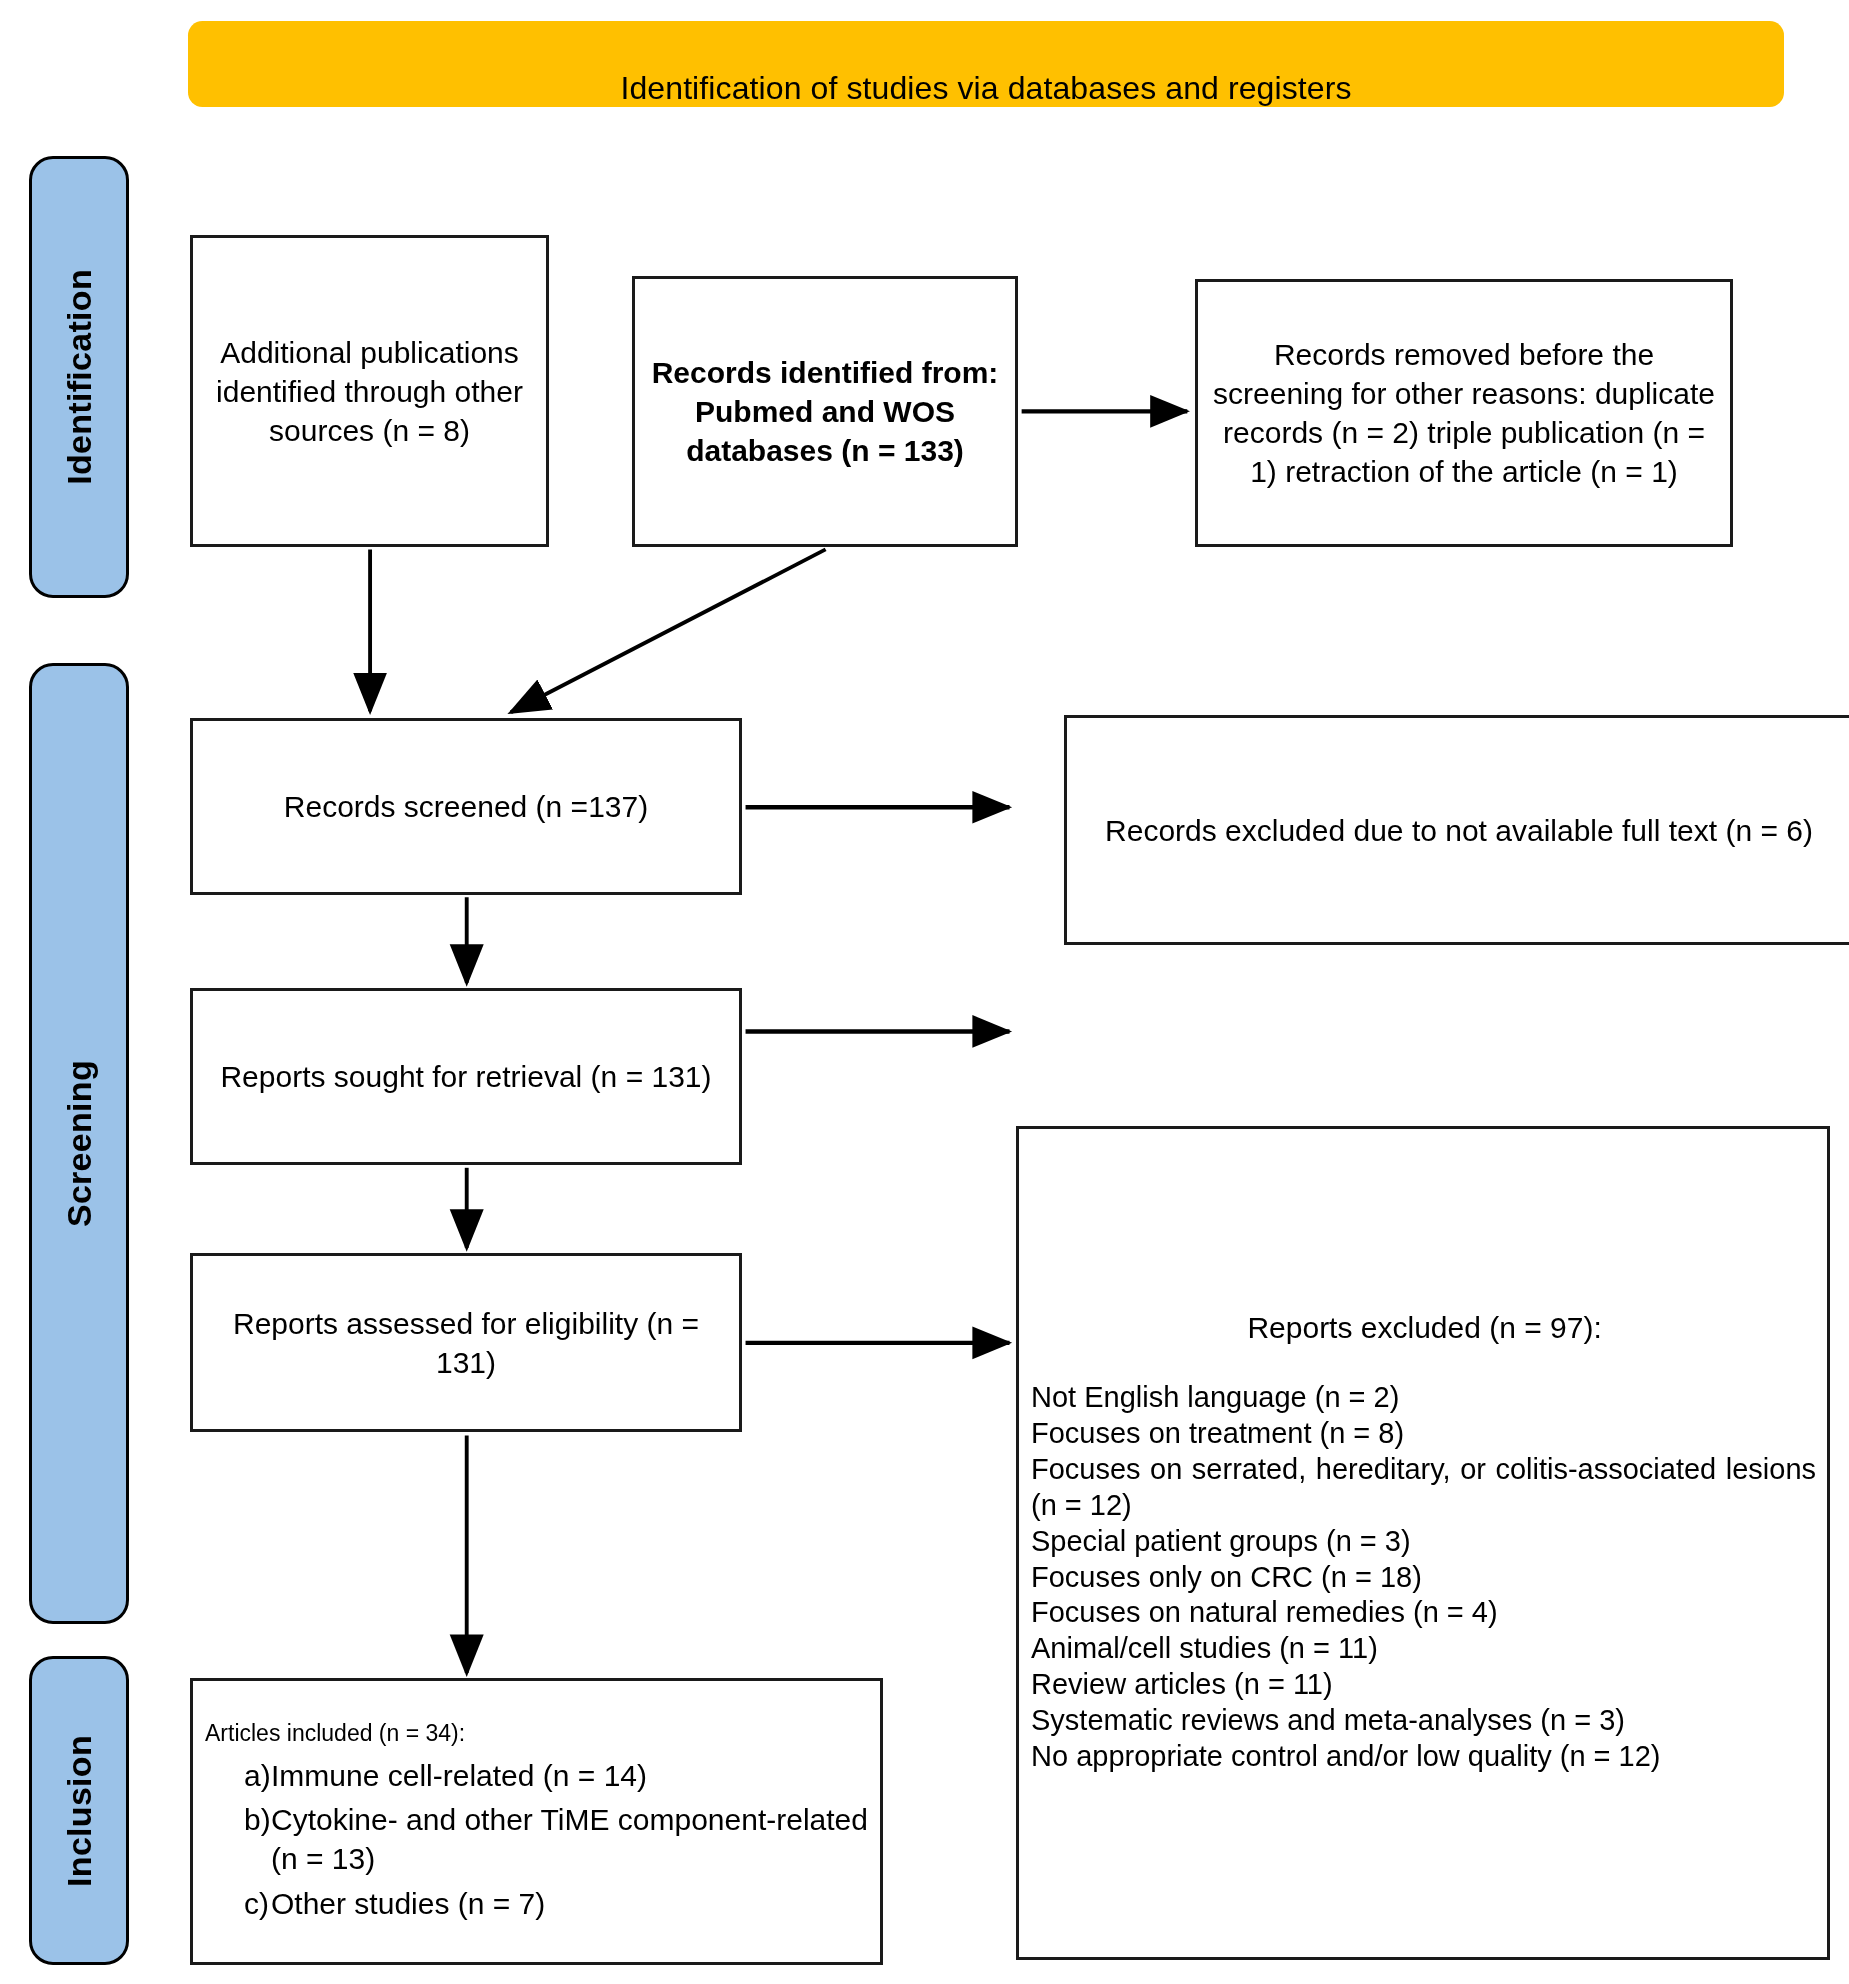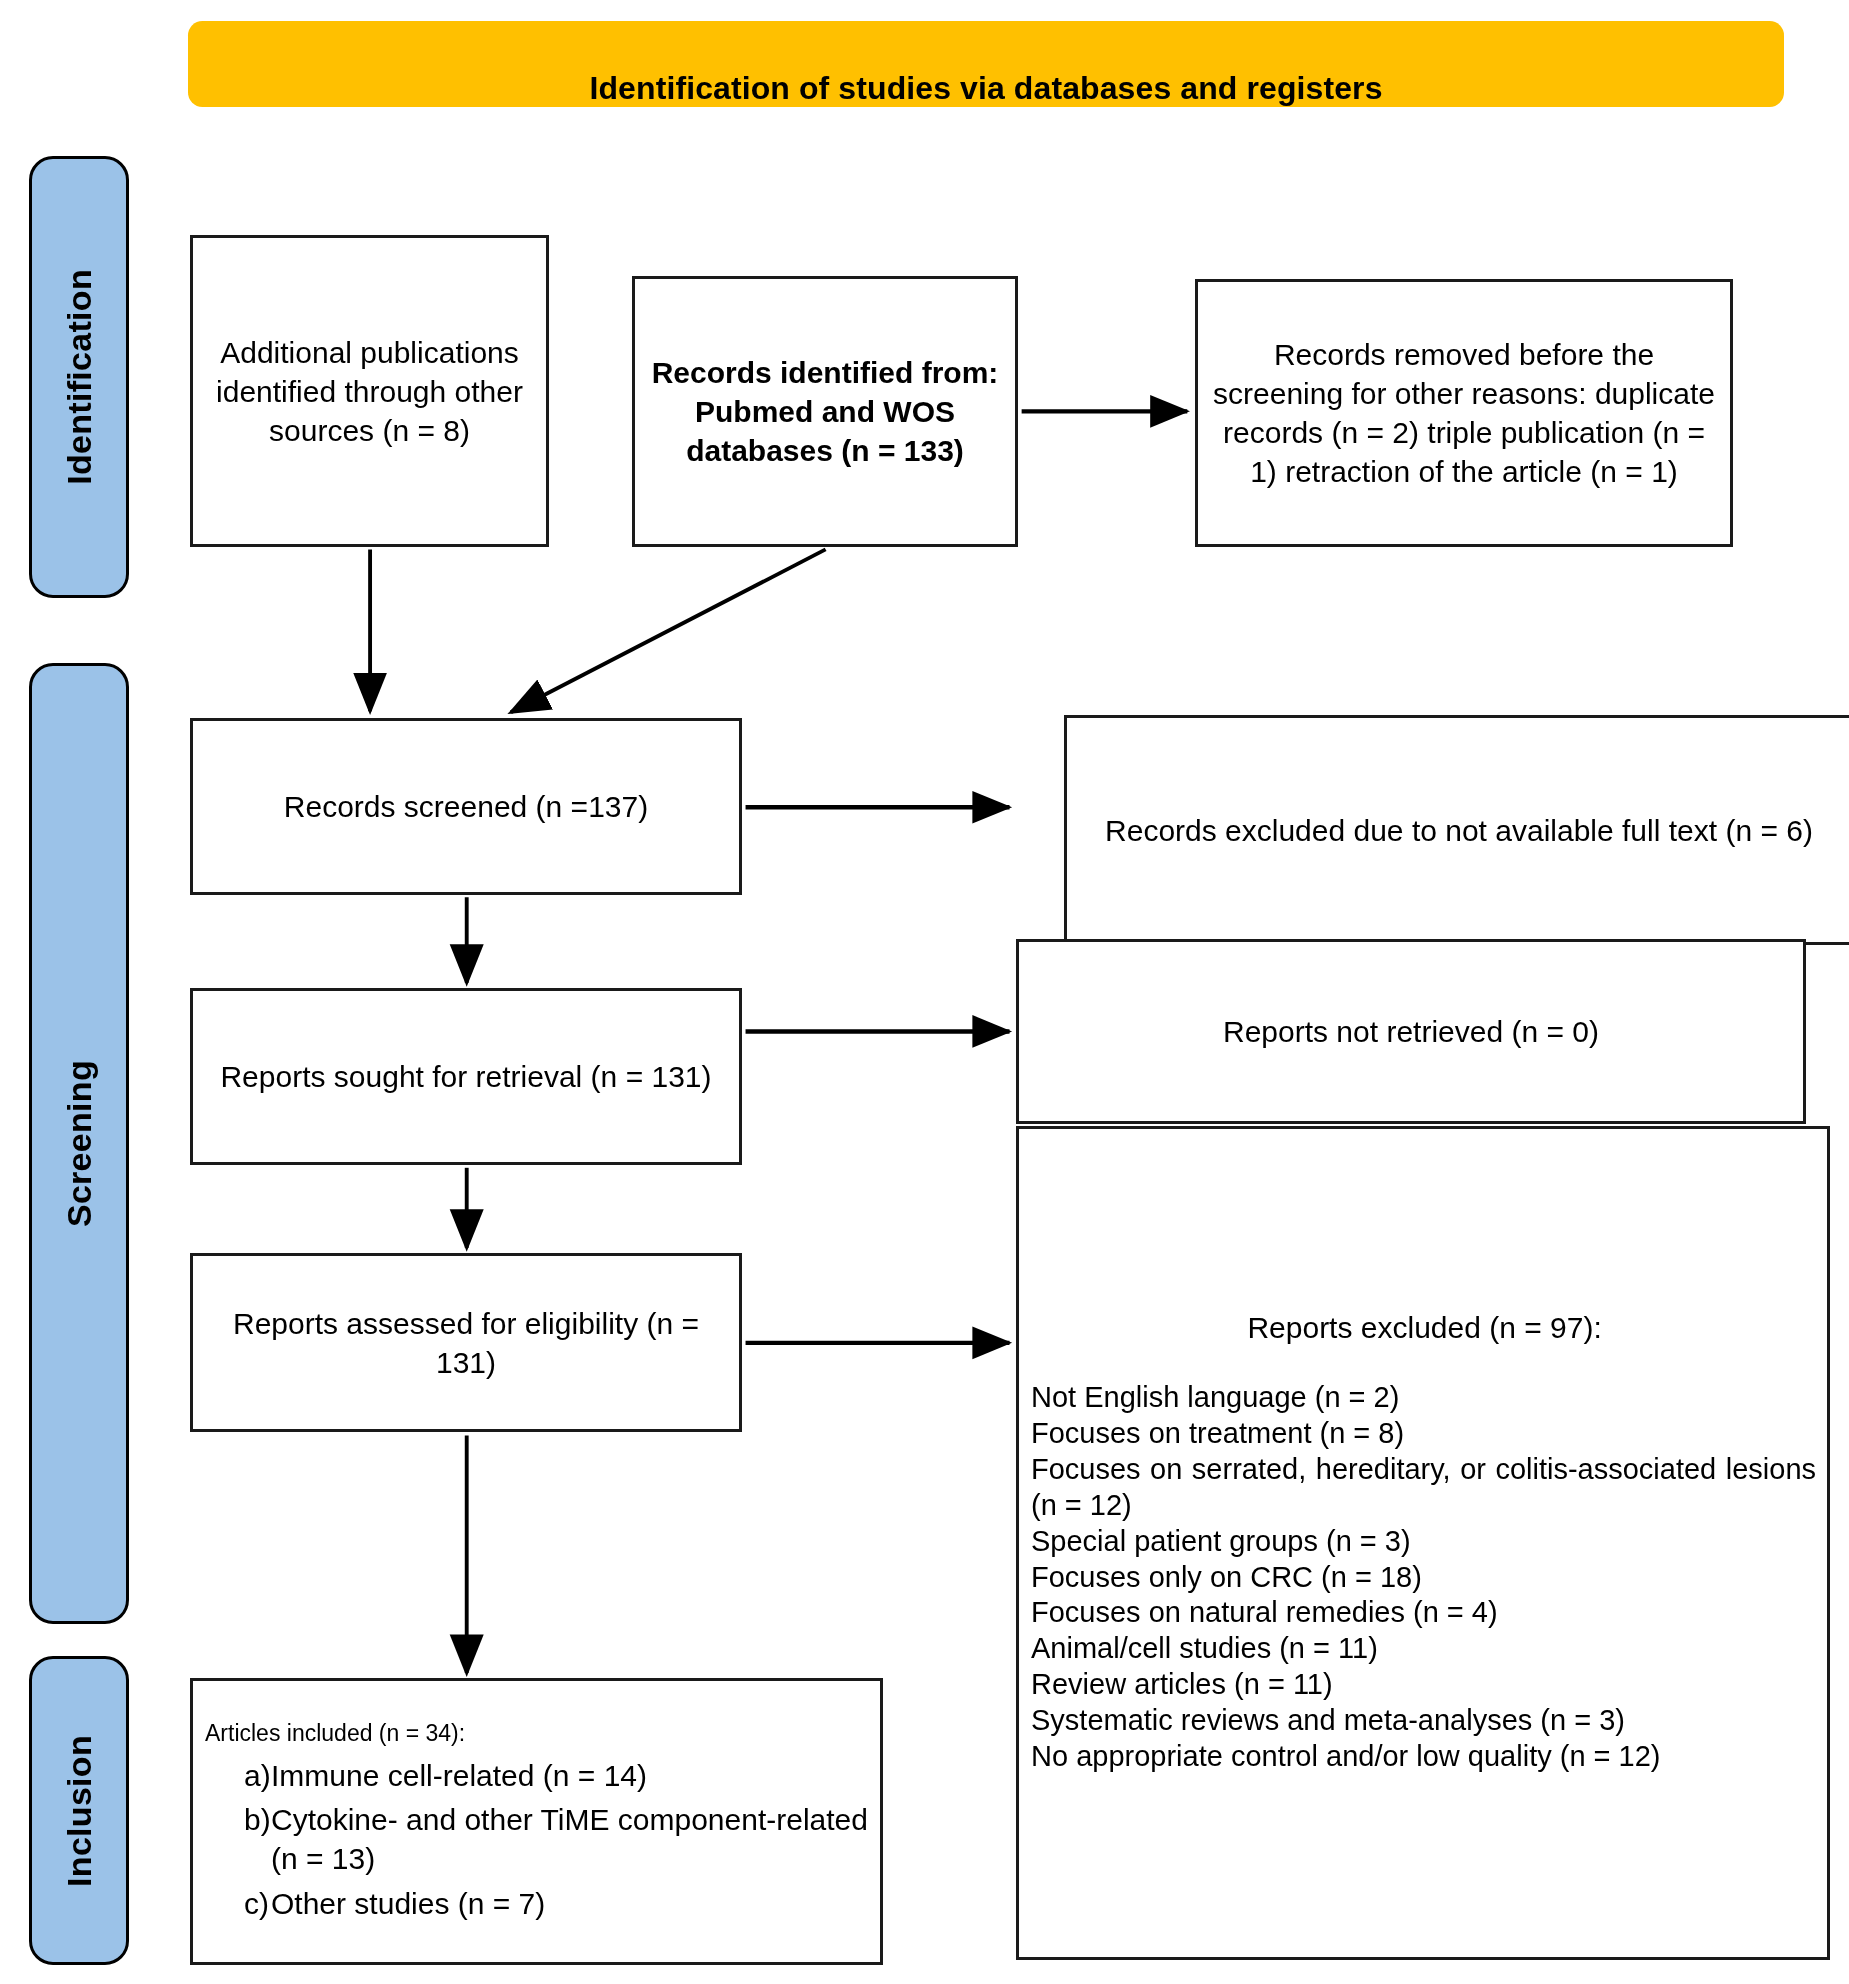--- a/index.html
+++ b/index.html
@@ -28,21 +28,21 @@
     height: 86px;
     background: #FFC000;
     border-radius: 14.4px;
     display: flex;
     align-items: center;
     justify-content: center;
     box-sizing: border-box;
   }
   .banner-title {
     font-size: 32px;
-    font-weight: bold;
+    font-weight: normal;
     letter-spacing: 0.1px;
     color: #000;
     margin-top: 48px;
   }
 
   
   .stage {
     position: absolute;
     left: 29px;
     width: 100px;
@@ -198,24 +198,20 @@
   <div class="fbox" id="box5">
     <div class="ctext">Records excluded
 due to not available full text (n = 6)</div>
   </div>
 
   <div class="fbox" id="box6">
     <div class="ctext">Reports sought for retrieval
 (n = 131)</div>
   </div>
 
-  <div class="fbox" id="box7">
-    <div class="ctext">Reports not retrieved
-(n = 0)</div>
-  </div>
 
   <div class="fbox" id="box8">
     <div class="ctext">Reports assessed for eligibility
 (n = 131)</div>
   </div>
 
   <div class="fbox" id="box9">
     <div class="exc-body">
       <div class="exc-head">Reports excluded (n = 97):</div>
       <div id="exc-reasons">

